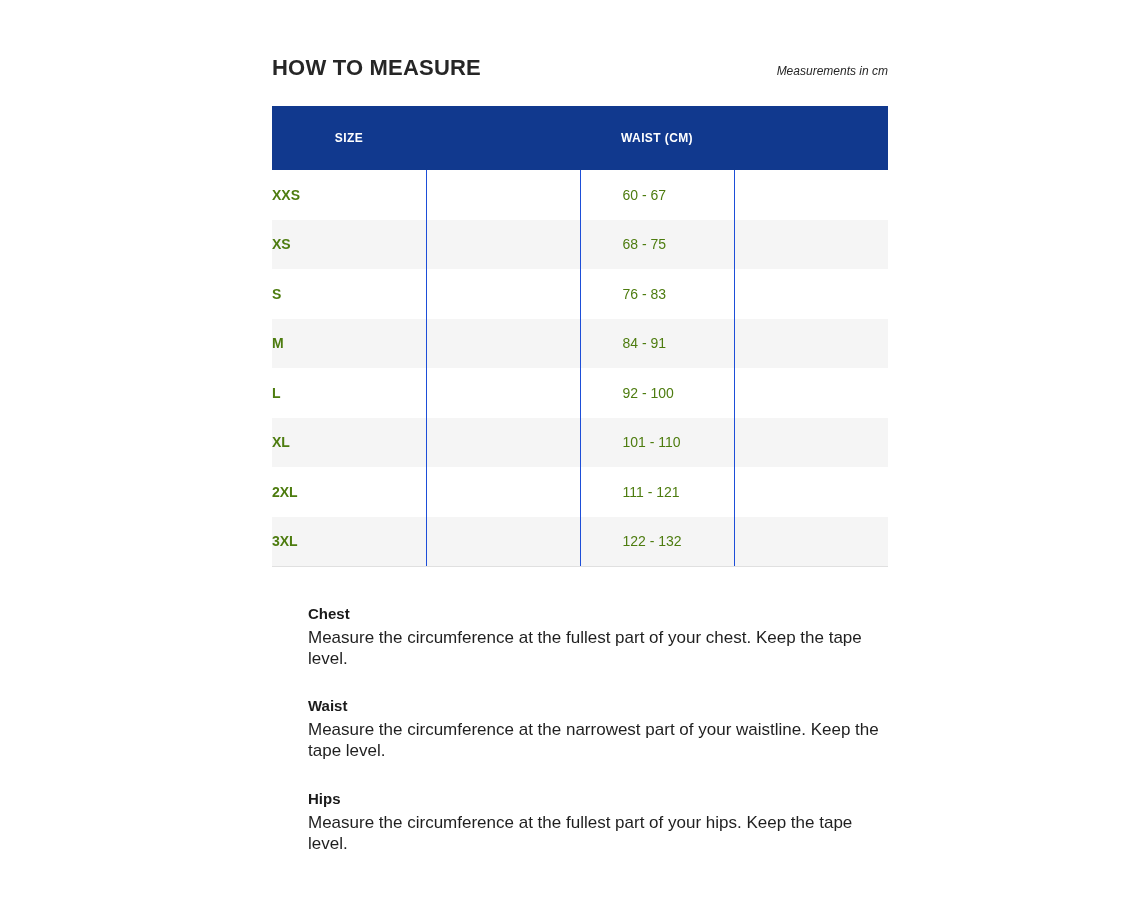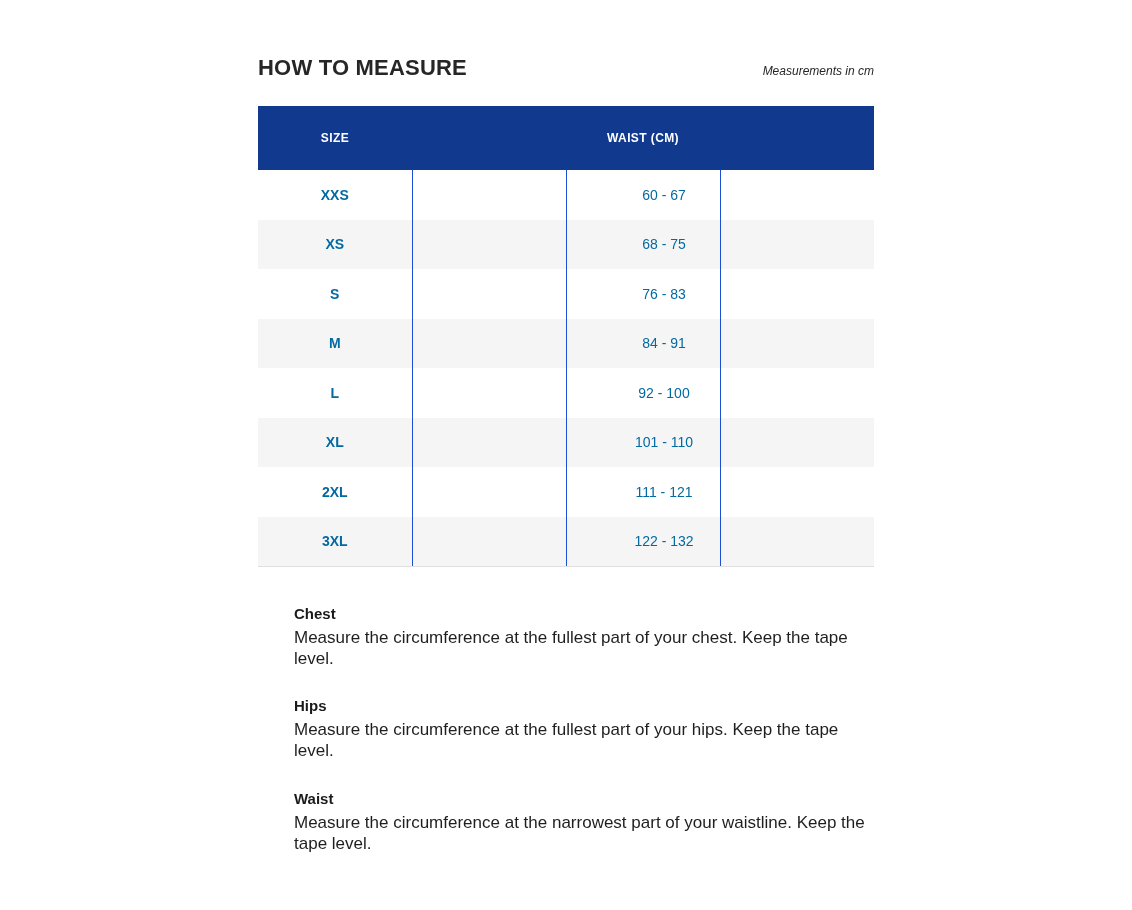--- a/index.html
+++ b/index.html
@@ -6,21 +6,21 @@
   html, body { background: #ffffff; }
   body {
     width: 1132px; height: 910px;
     font-family: "Liberation Sans", sans-serif;
     color: #1f1f1f;
     position: relative;
     overflow: hidden;
   }
   .content {
     position: absolute;
-    left: 258px;
+    left: 272px;
     top: 55px;
     width: 616px;
   }
   .header-row {
     display: flex;
     justify-content: space-between;
     align-items: baseline;
   }
   .page-title {
     font-size: 22px;
@@ -51,24 +51,24 @@
     vertical-align: middle;
   }
   table.size-table tbody tr {
     height: 49.5px;
     background: #ffffff;
   }
   table.size-table tbody tr:nth-child(even) {
     background: #f5f5f5;
   }
   table.size-table tbody td {
-    text-align: center;
+    text-align: left;
     vertical-align: middle;
     font-size: 14px;
-    color: #0369a1;
+    color: #4d7c0f;
   }
   table.size-table tbody td + td {
     border-left: 1px solid #1d4ed8;
     padding-left: 42px;
   }
   table.size-table tbody tr:last-child td {
     border-bottom: 1px solid #e0e0e0;
   }
   td.cell-size {
     font-weight: 700;
@@ -164,22 +164,22 @@
       </tr>
     </tbody>
   </table>
 
   <div class="instructions">
     <div class="instruction-block">
       <div class="instruction-heading">Chest</div>
       <div class="instruction-text">Measure the circumference at the fullest part of your chest. Keep the tape level.</div>
     </div>
     <div class="instruction-block">
+      <div class="instruction-heading">Waist</div>
+      <div class="instruction-text">Measure the circumference at the narrowest part of your waistline. Keep the tape level.</div>
+    </div>
+    <div class="instruction-block">
       <div class="instruction-heading">Hips</div>
       <div class="instruction-text">Measure the circumference at the fullest part of your hips. Keep the tape level.</div>
-    </div>
-    <div class="instruction-block">
-      <div class="instruction-heading">Waist</div>
-      <div class="instruction-text">Measure the circumference at the narrowest part of your waistline. Keep the tape level.</div>
     </div>
   </div>
 
 </div>
 
 </body></html>

